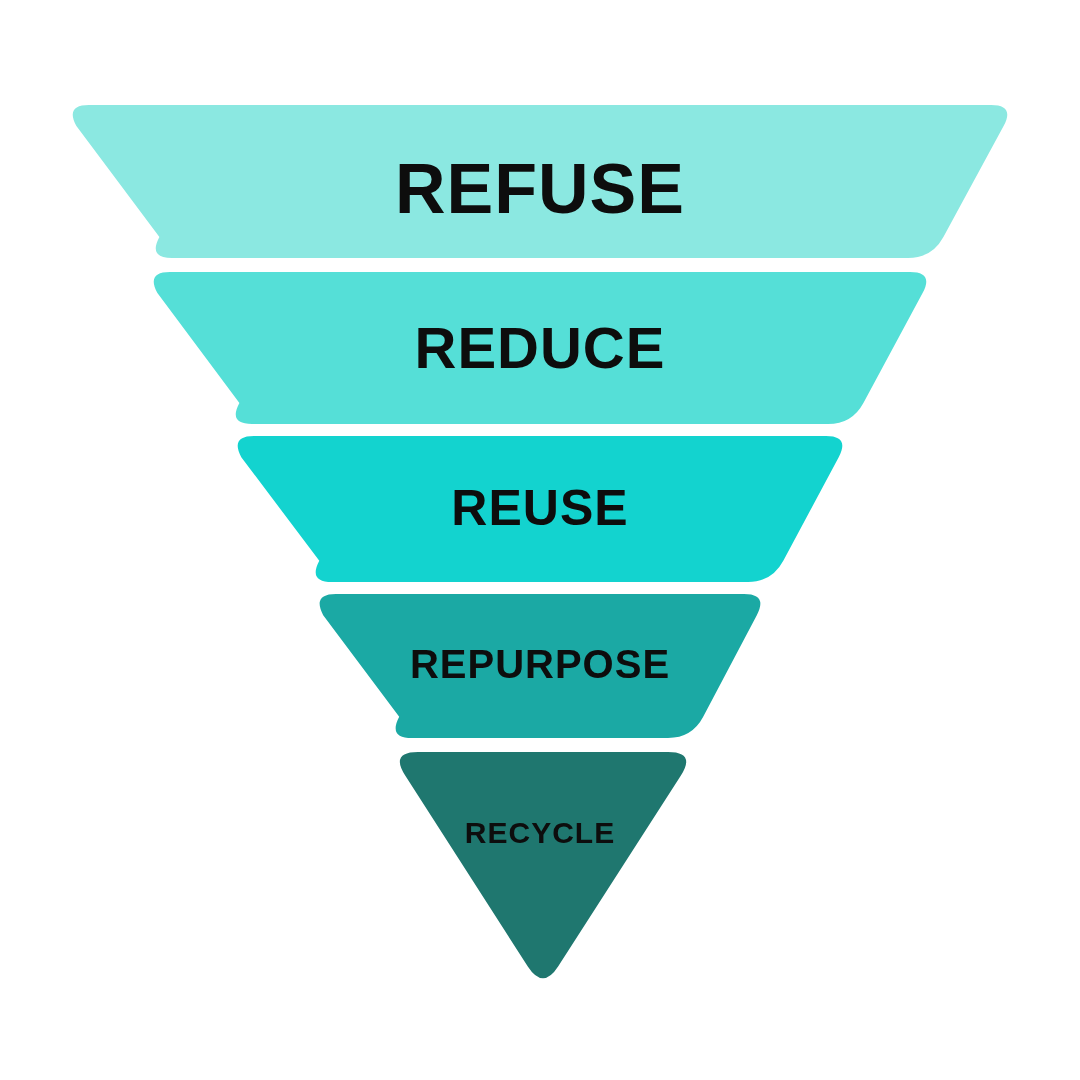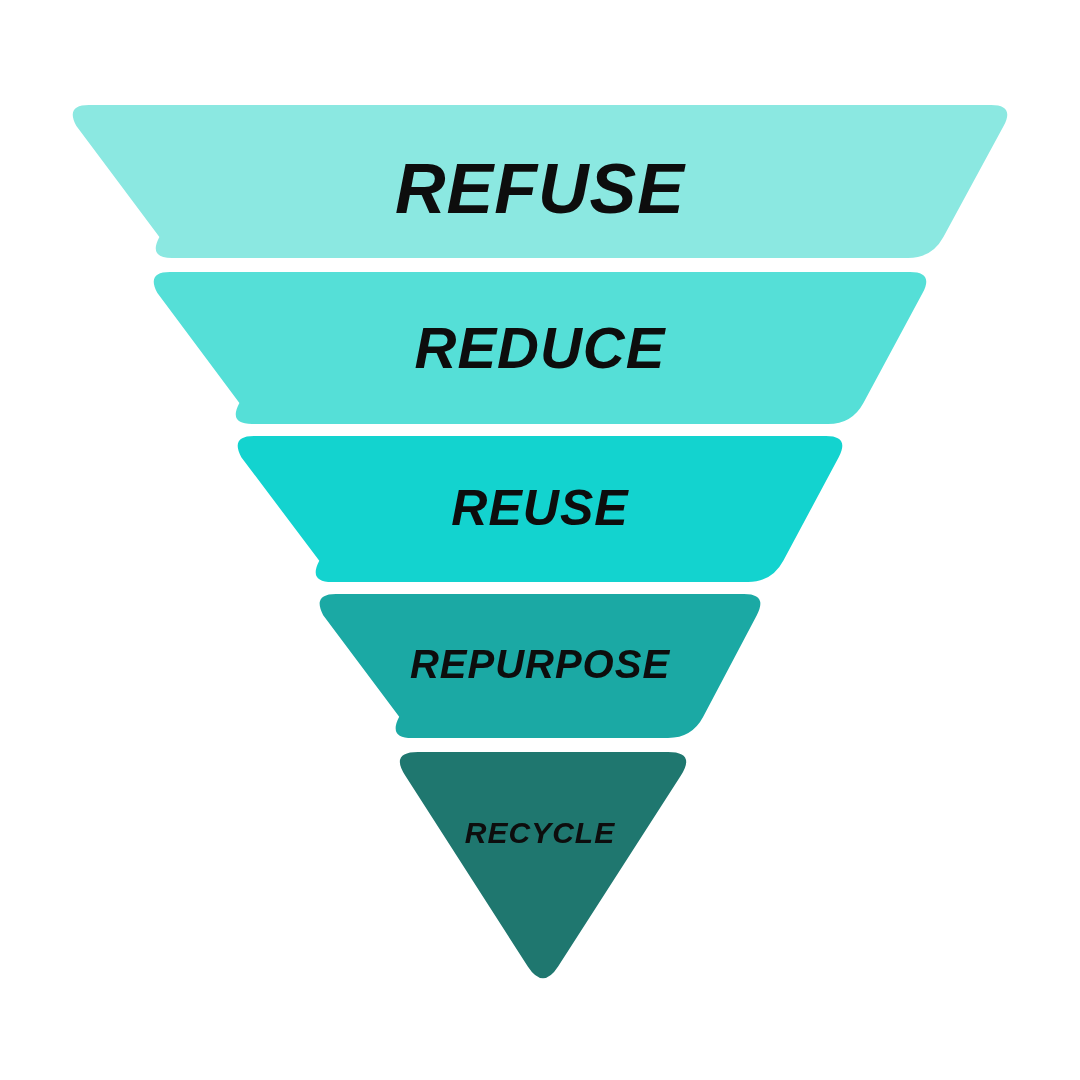--- a/index.html
+++ b/index.html
@@ -9,21 +9,20 @@
     height: 1080px;
     background: #ffffff;
     font-family: "Liberation Sans", sans-serif;
     overflow: hidden;
   }
   .stage {
     position: relative;
     width: 1080px;
     height: 1080px;
     background: #3b82f6;
-    font-style: italic;
   }
   svg.funnel {
     display: block;
     width: 1080px;
     height: 1080px;
   }
   .level-label {
     font-family: "Liberation Sans", sans-serif;
     font-weight: 900;
     letter-spacing: 1px;

